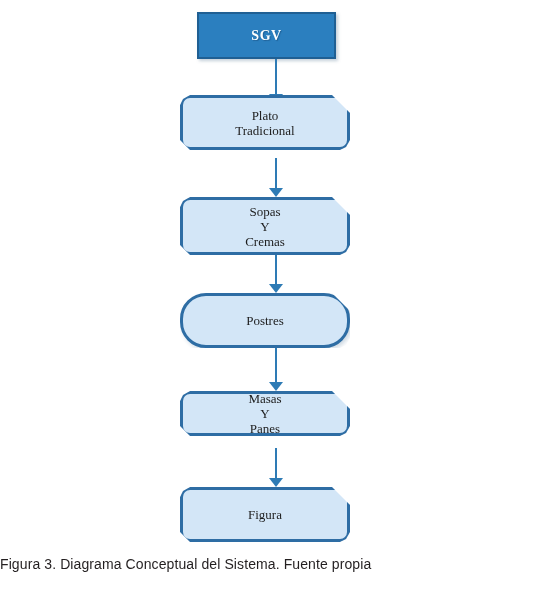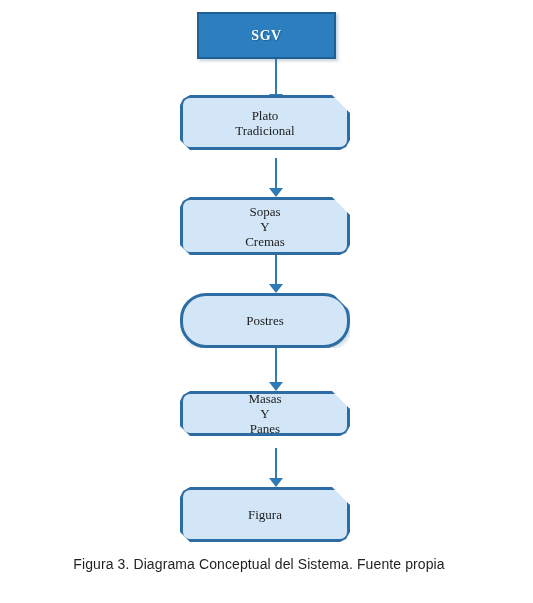--- a/index.html
+++ b/index.html
@@ -93,21 +93,21 @@
     border-right: 7px solid transparent;
     border-top: 9px solid #2e7bb5;
   }
 
   
   .caption {
     position: absolute;
     left: 0;
     top: 556px;
     width: 518px;
-    text-align: center;
+    text-align: left;
     font-family: "Liberation Sans", sans-serif;
     font-size: 14px;
     color: #231f20;
     letter-spacing: 0.1px;
   }
 </style>
 </head>
 <body>
 
 <div id="diagram">

